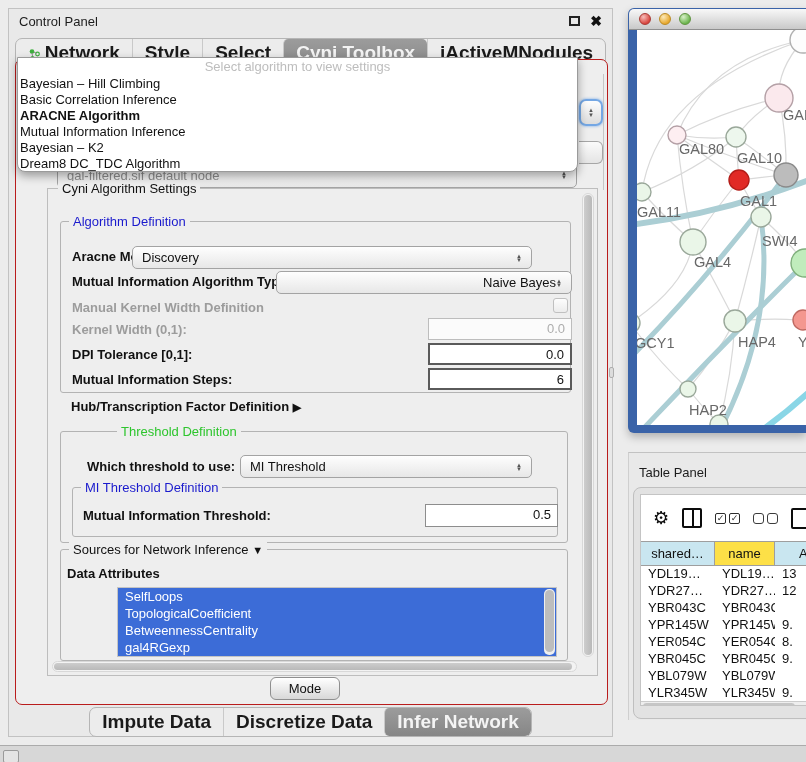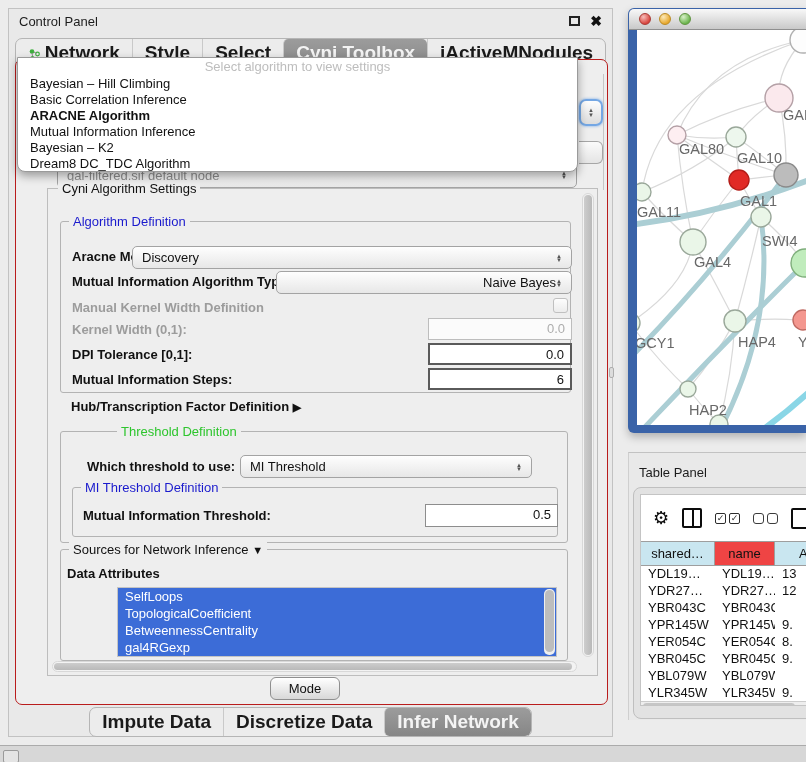--- a/index.html
+++ b/index.html
@@ -94,21 +94,21 @@
 
   .apply-btn { left:254px; top:617px; width:70px; height:23px;
     background:linear-gradient(#ffffff,#d8d8d8); border:1px solid #8f8f8f; border-radius:6px;
     font-size:13px; display:flex; align-items:center; justify-content:center; }
 
   
   .popup { left:17px; top:57px; width:561px; height:115px;
     background:#fff; border:1px solid #9a9a9a; border-radius:0 0 8px 8px;
     box-shadow:0 4px 10px rgba(0,0,0,0.35); z-index:50; overflow:hidden; }
   .popup .placeholder { text-align:center; color:#bdbdbd; font-size:13px; height:18px; line-height:18px; }
-  .popup .item { font-size:13px; height:16px; line-height:16px; padding-left:12px; white-space:nowrap; }
+  .popup .item { font-size:13px; height:16px; line-height:16px; padding-left:2px; white-space:nowrap; }
   .popup .item.bold { font-weight:bold; }
 
   
   .grip { left:609px; top:367px; width:5px; height:11px; border:1px solid #adadad; border-radius:2px; background:#dcdcdc; }
 
   
   .net-window { left:628px; top:8px; width:178px; height:425px; background:#3a63a8; border-radius:6px 0 0 6px;
     box-shadow:0 4px 8px rgba(0,0,0,0.25); }
   .net-titlebar { position:absolute; left:1px; top:1px; right:0; height:21px;
     background:linear-gradient(#f8f8f8,#c9c9c9); border-bottom:1px solid #8f8f8f; border-radius:5px 0 0 0;
@@ -130,21 +130,21 @@
   .gear-glyph { font-size:18px; color:#0c0c0c; }
   .columns-glyph { width:20px; height:20px; border:2px solid #0c0c0c; border-radius:2px; position:relative; }
   .columns-glyph::after { content:""; position:absolute; left:50%; top:0; bottom:0; width:2px; background:#0c0c0c; }
   .cb-pair { display:flex; gap:3px; }
   .cb { width:11px; height:11px; border:1.5px solid #2c2c2c; border-radius:2px; font-size:9px; line-height:9px; text-align:center; color:#2c2c2c; }
   .cb.empty { border-radius:3px; border-color:#3c3c3c; }
   .doc-glyph { width:17px; height:21px; border:2px solid #0c0c0c; border-radius:2px; position:relative; background:#fff; }
 
   .tp-table { position:absolute; left:0; top:46px; right:0; }
   .tp-hrow { display:flex; height:25px; border-top:1px solid #9e9e9e; border-bottom:1px solid #9e9e9e; }
-  .tp-hcell { font-size:13px; display:flex; align-items:center; justify-content:center; border-right:1px solid #9e9e9e; background:#ef4444; }
+  .tp-hcell { font-size:13px; display:flex; align-items:center; justify-content:center; border-right:1px solid #9e9e9e; background:#fde047; }
   .tp-hcell.hl { background:#c9e6f0; }
   .tp-row { display:flex; height:17px; font-size:13px; }
   .tp-cell { padding-left:7px; white-space:nowrap; overflow:hidden; }
   .tp-hscroll { position:absolute; left:0; right:0; top:206px; height:10px; background:#eee; border-top:1px solid #ccc; }
   .tp-hscroll .thumb { position:absolute; left:2px; top:1px; height:7px; width:152px; background:#c6c6c6; border-radius:4px; }
 
   
   .bottom-bar { left:0; top:745px; width:806px; height:17px; background:#d7d7d7; border-top:1px solid #ababab; }
   .mini-btn { position:absolute; left:3px; top:4px; width:16px; height:13px; background:#e4e4e4; border:1px solid #9a9a9a; border-radius:2px; }
 </style>
@@ -194,21 +194,21 @@
     <div class="abs gray-sliver"></div>
     <div class="abs group-line"></div>
 
     <div class="abs scrollpane">
       <span class="legend" style="top:-8px; left:10px;">Cyni Algorithm Settings</span>
 
       <div class="group" style="left:12px; top:32px; width:511px; height:172px;">
         <span class="legend blue">Algorithm Definition</span>
 
         <span class="lbl" style="left:11px; top:27px;">Aracne Mode:</span>
-        <div class="combo abs" style="left:71px; top:24px; width:440px; height:23px;">
+        <div class="combo abs" style="left:71px; top:24px; width:400px; height:23px;">
           <span class="val">Discovery</span>
           <span class="stepper">
               <span>▲</span>
               <span>▼</span>
             </span>
         </div>
 
         <span class="lbl" style="left:11px; top:52px;">Mutual Information Algorithm Type:</span>
         <div class="combo abs" style="left:215px; top:49px; width:296px; height:23px;text-align:right;">
           <span class="val">Naive Bayes</span>

